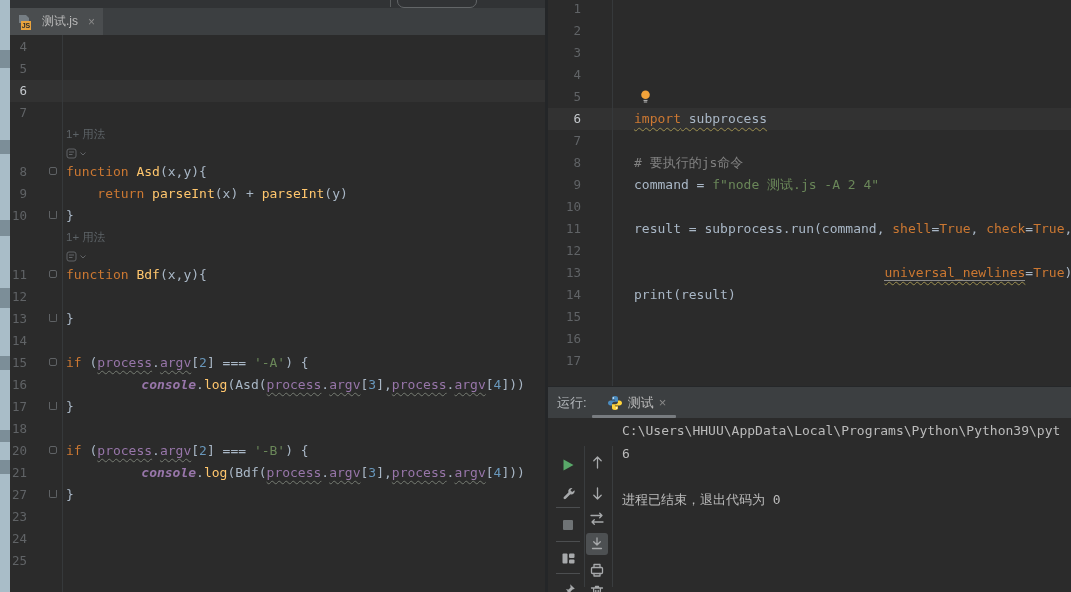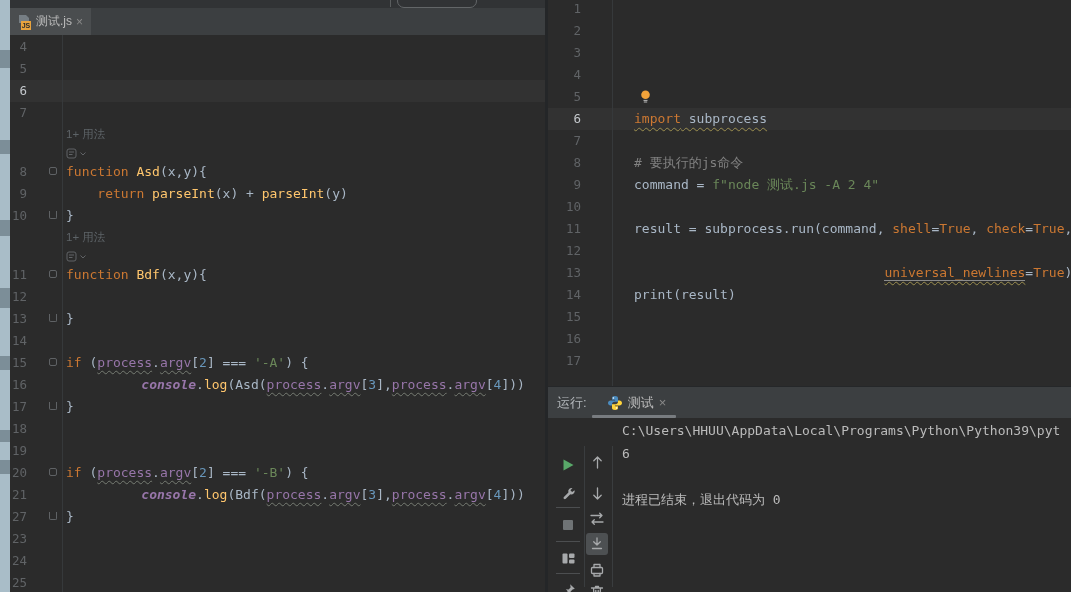--- a/index.html
+++ b/index.html
@@ -10,21 +10,21 @@
   .backdrop .mark{position:absolute;left:0;width:10px;background:#6d7f88;opacity:.75;}
 
   
   .left-pane{position:absolute;left:10px;top:0;width:535px;height:592px;background:var(--editor-bg);}
   .top-strip{position:absolute;left:0;top:0;right:0;height:8px;background:#313335;}
   .widget-frag{position:absolute;left:387px;top:-6px;width:78px;height:12px;
                border:1px solid #636668;border-radius:7px;background:transparent;}
   .vline-frag{position:absolute;left:380px;top:0;width:1px;height:7px;background:#5a5d5e;}
   .tab-bar{position:absolute;left:0;top:8px;right:0;height:27px;background:var(--panel-bg,#3c3f41);
            border-bottom:1px solid #2b2b2b;display:flex;}
-  .etab{display:flex;align-items:center;gap:4px;height:27px;padding:0 8px 0 6px;
+  .etab{display:flex;align-items:center;gap:10px;height:27px;padding:0 8px 0 6px;
         background:var(--tab-active-bg,#4a4d4f);color:var(--tab-text,#bbbbbb);font-size:12px;}
   .etab .x{color:#8a8a8a;font-size:12px;line-height:1;}
 
   
   .editor{position:absolute;background:var(--editor-bg);overflow:hidden;}
   .left-ed{left:0;top:35px;right:0;bottom:0;}
   .right-ed{left:0;top:0;right:0;height:386px;}
   .left-ed::after{content:'';position:absolute;left:52px;top:0;bottom:0;width:1px;background:#36393b;}
   .right-ed::after{content:'';position:absolute;left:64px;top:0;bottom:0;width:1px;background:#36393b;}
   .rows{position:relative;}
@@ -162,21 +162,20 @@
               </svg></span>
           </div>
           <div class="row code"><span class="num">11</span><span class="foldcol"><span class="fold open"></span></span><span class="code"><span class="t-k">function </span><span class="t-f">Bdf</span><span class="t-d">(x,y){</span></span></div>
           <div class="row code"><span class="num">12</span><span class="foldcol"></span></div>
           <div class="row code"><span class="num">13</span><span class="foldcol"><span class="fold close"></span></span><span class="code"><span class="t-d">}</span></span></div>
           <div class="row code"><span class="num">14</span><span class="foldcol"></span><span class="code"></span></div>
           <div class="row code"><span class="num">15</span><span class="foldcol"><span class="fold open"></span></span><span class="code"><span class="t-k">if </span><span class="t-d">(</span><span class="t-gw">process</span><span class="t-d">.</span><span class="t-gw">argv</span><span class="t-d">[</span><span class="t-n2">2</span><span class="t-d">] === </span><span class="t-s">'-A'</span><span class="t-d">) {</span></span></div>
           <div class="row code"><span class="num">16</span><span class="foldcol"></span><span class="code"><span class="t-d">    </span><span class="t-gi">console</span><span class="t-d">.</span><span class="t-f">log</span><span class="t-d">(Asd(</span><span class="t-gw">process</span><span class="t-d">.</span><span class="t-gw">argv</span><span class="t-d">[</span><span class="t-n2">3</span><span class="t-d">],</span><span class="t-gw">process</span><span class="t-d">.</span><span class="t-gw">argv</span><span class="t-d">[</span><span class="t-n2">4</span><span class="t-d">]))</span></span></div>
           <div class="row code"><span class="num">17</span><span class="foldcol"><span class="fold close"></span></span><span class="code"><span class="t-d">}</span></span></div>
           <div class="row code"><span class="num">18</span><span class="foldcol"></span><span class="code"></span></div>
-          <div class="row code"><span class="num">19</span><span class="foldcol"></span><span class="code"></span></div>
           <div class="row code"><span class="num">20</span><span class="foldcol"><span class="fold open"></span></span><span class="code"><span class="t-k">if </span><span class="t-d">(</span><span class="t-gw">process</span><span class="t-d">.</span><span class="t-gw">argv</span><span class="t-d">[</span><span class="t-n2">2</span><span class="t-d">] === </span><span class="t-s">'-B'</span><span class="t-d">) {</span></span></div>
           <div class="row code"><span class="num">21</span><span class="foldcol"></span><span class="code"><span class="t-d">    </span><span class="t-gi">console</span><span class="t-d">.</span><span class="t-f">log</span><span class="t-d">(Bdf(</span><span class="t-gw">process</span><span class="t-d">.</span><span class="t-gw">argv</span><span class="t-d">[</span><span class="t-n2">3</span><span class="t-d">],</span><span class="t-gw">process</span><span class="t-d">.</span><span class="t-gw">argv</span><span class="t-d">[</span><span class="t-n2">4</span><span class="t-d">]))</span></span></div>
           <div class="row code"><span class="num">27</span><span class="foldcol"><span class="fold close"></span></span><span class="code"><span class="t-d">}</span></span></div>
           <div class="row code"><span class="num">23</span><span class="foldcol"></span><span class="code"></span></div>
           <div class="row code"><span class="num">24</span><span class="foldcol"></span><span class="code"></span></div>
           <div class="row code"><span class="num">25</span><span class="foldcol"></span><span class="code"></span></div>
         </div>
     </div>
   </div>
 

